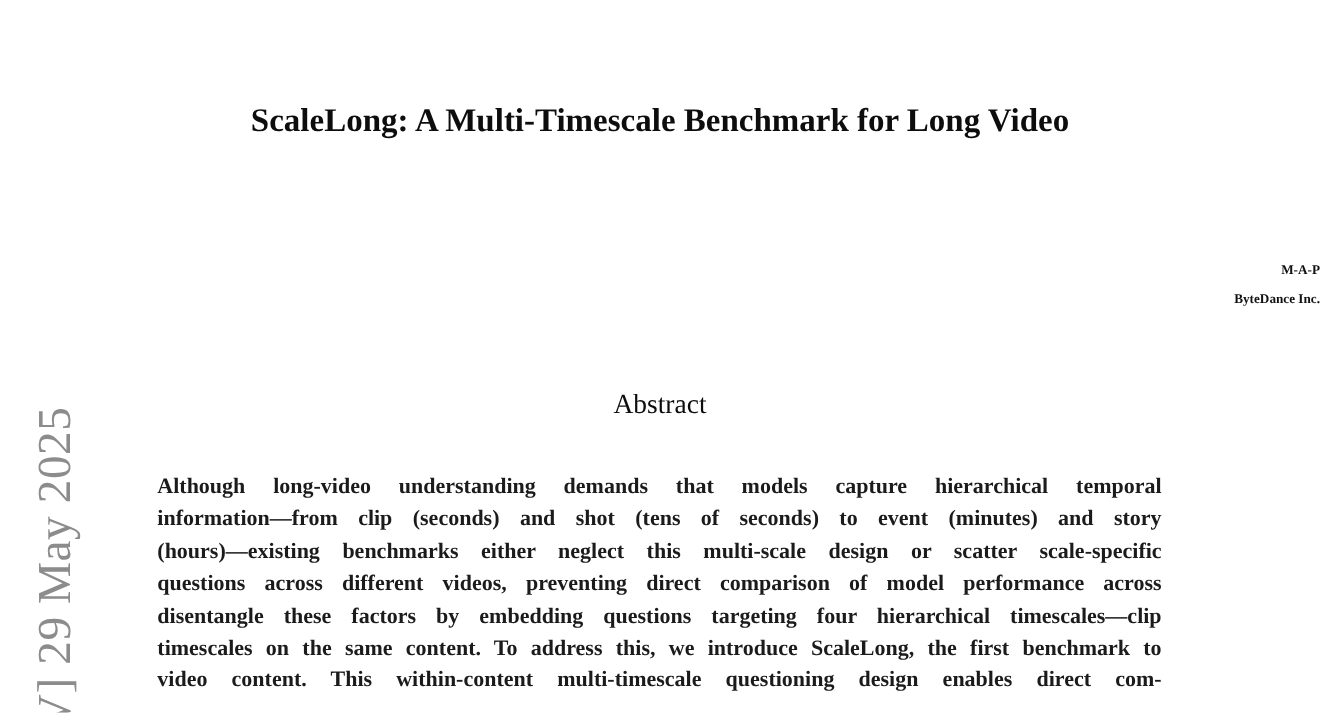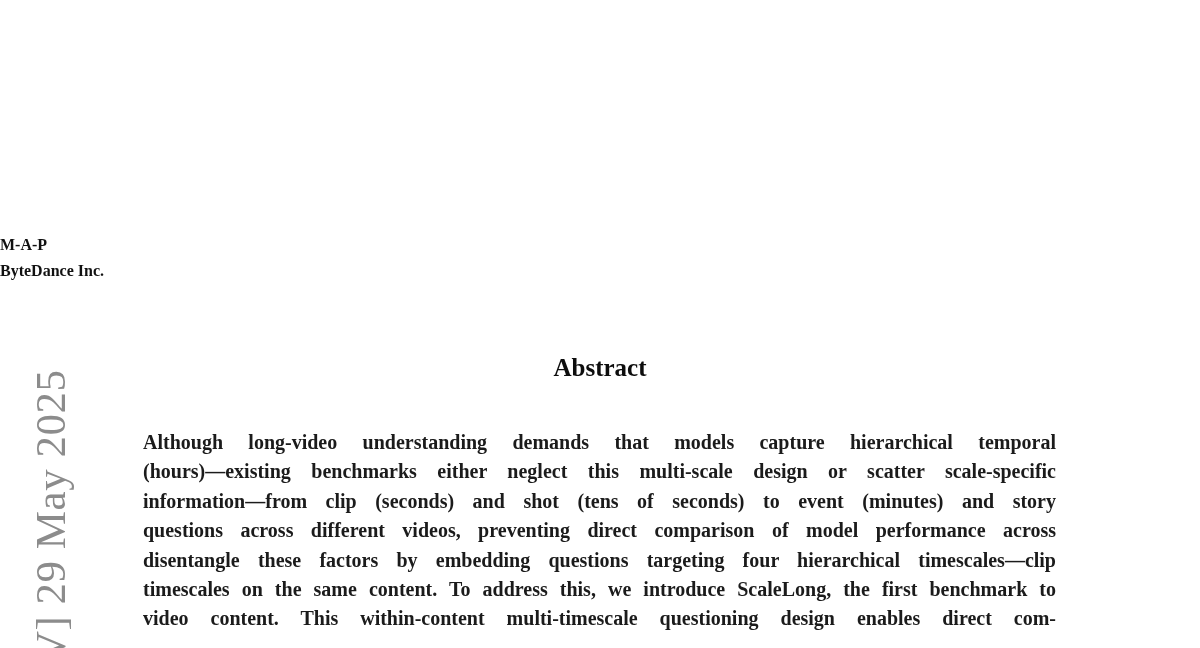--- a/index.html
+++ b/index.html
@@ -37,35 +37,35 @@
     font-size: 30px;
     line-height: 41px;
     font-weight: bold;
     color: #0d0d0d;
   }
   .authors {
     position: absolute;
     top: 232px;
     left: 0;
     width: 1200px;
-    text-align: left;
-    font-size: 16px;
+    text-align: right;
+    font-size: 12px;
     line-height: 26px;
     font-weight: bold;
     color: #111111;
   }
   .abstract-heading {
     position: absolute;
     top: 353px;
     left: 0;
     width: 1200px;
     text-align: center;
     font-size: 25px;
     line-height: 30px;
-    font-weight: bold;
+    font-weight: normal;
     color: #0d0d0d;
   }
   .abstract-body {
     position: absolute;
     top: 428px;
     left: 143px;
     width: 913px;
     font-size: 20px;
     line-height: 29.4px;
     color: #1b1b1b;
@@ -78,32 +78,33 @@
   }
 </style>
 </head>
 <body>
 
 <div class="page">
 
   <div class="watermark">V] 29 May 2025</div>
 
   <div class="title">
+    <div>ScaleLong: A Multi-Timescale Benchmark for Long Video</div>
   </div>
 
   <div class="authors">
     <div>M-A-P</div>
     <div>ByteDance Inc.</div>
   </div>
 
   <div class="abstract-heading">Abstract</div>
 
   <div class="abstract-body">
     <div class="abs-line">Although long-video understanding demands that models capture hierarchical temporal</div>
+    <div class="abs-line">information—from clip (seconds) and shot (tens of seconds) to event (minutes) and story</div>
     <div class="abs-line">(hours)—existing benchmarks either neglect this multi-scale design or scatter scale-specific</div>
-    <div class="abs-line">information—from clip (seconds) and shot (tens of seconds) to event (minutes) and story</div>
     <div class="abs-line">questions across different videos, preventing direct comparison of model performance across</div>
     <div class="abs-line">disentangle these factors by embedding questions targeting four hierarchical timescales—clip</div>
     <div class="abs-line">timescales on the same content. To address this, we introduce ScaleLong, the first benchmark to</div>
     <div class="abs-line">video content. This within-content multi-timescale questioning design enables direct com-</div>
   </div>
 
 </div>
 
 </body></html>

